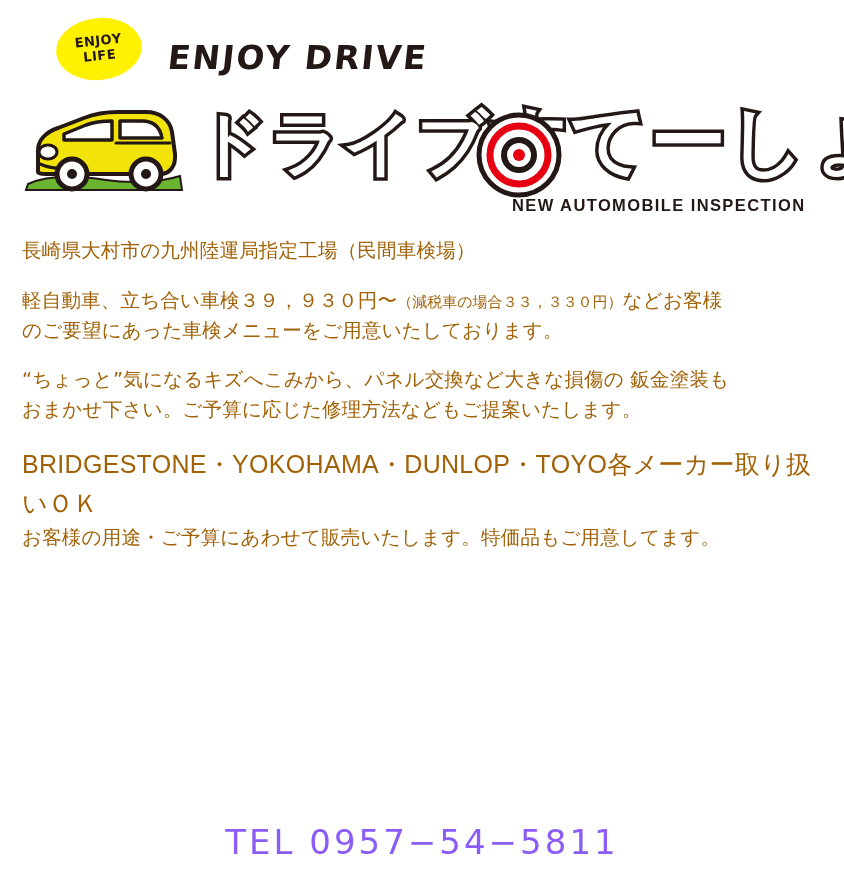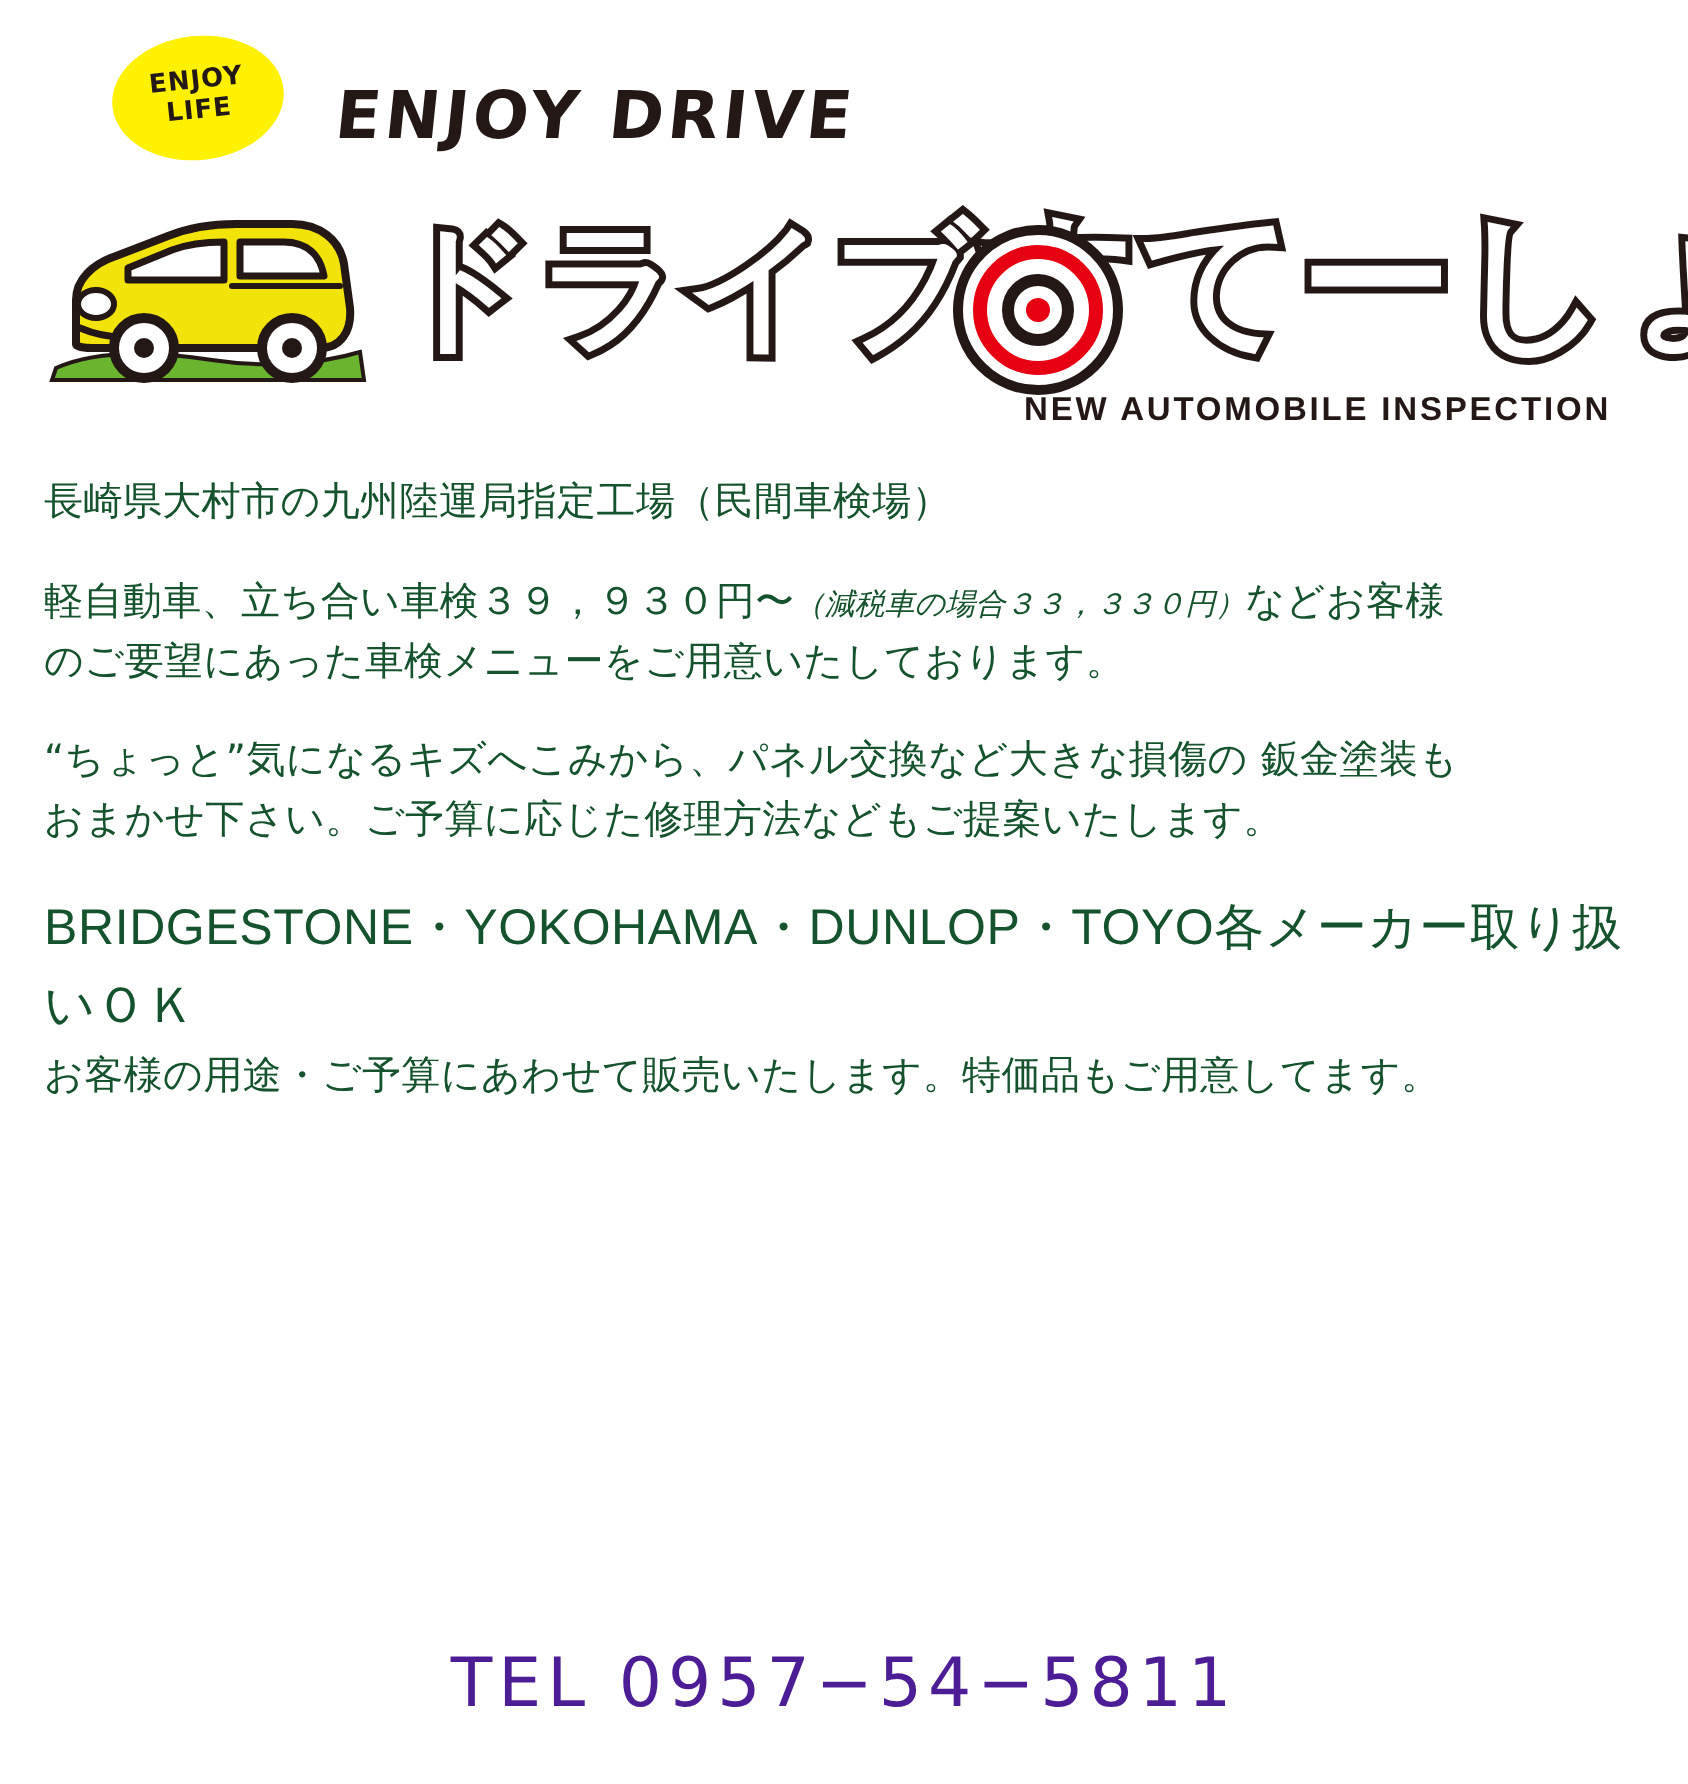--- a/index.html
+++ b/index.html
@@ -102,48 +102,47 @@
   .content {
     position: absolute;
     left: 22px;
     top: 236px;
     width: 806px;
   }
   .para {
     font-family: "DejaVu Sans", sans-serif;
     font-size: 19.5px;
     line-height: 1.55;
-    color: #14532d;
+    color: #a16207;
     margin: 0 0 20px 0;
     letter-spacing: 0.2px;
   }
   .para.tight { margin-bottom: 18px; }
   .small-note {
     font-size: 15px;
     letter-spacing: 0;
-    font-style: italic;
   }
   .latin-line {
     font-family: "Liberation Sans", sans-serif;
     font-size: 25px;
     letter-spacing: 0.3px;
   }
   .nowrap-block { white-space: pre-wrap; }
 
   
   .tel {
     position: absolute;
     left: 0;
     top: 822px;
     width: 844px;
     text-align: center;
     font-family: "DejaVu Sans", sans-serif;
     font-size: 34px;
     letter-spacing: 3px;
-    color: #4c1d95;
+    color: #8b5cf6;
   }
 </style>
 </head>
 <body>
 
 <div class="header">
 
   <div class="enjoy-badge">
     <span>ENJOY</span>
     <span>LIFE</span>

